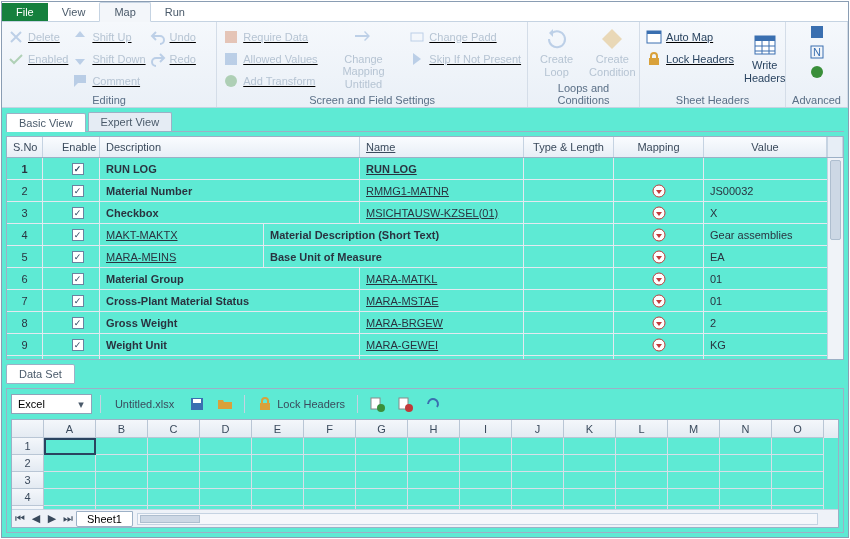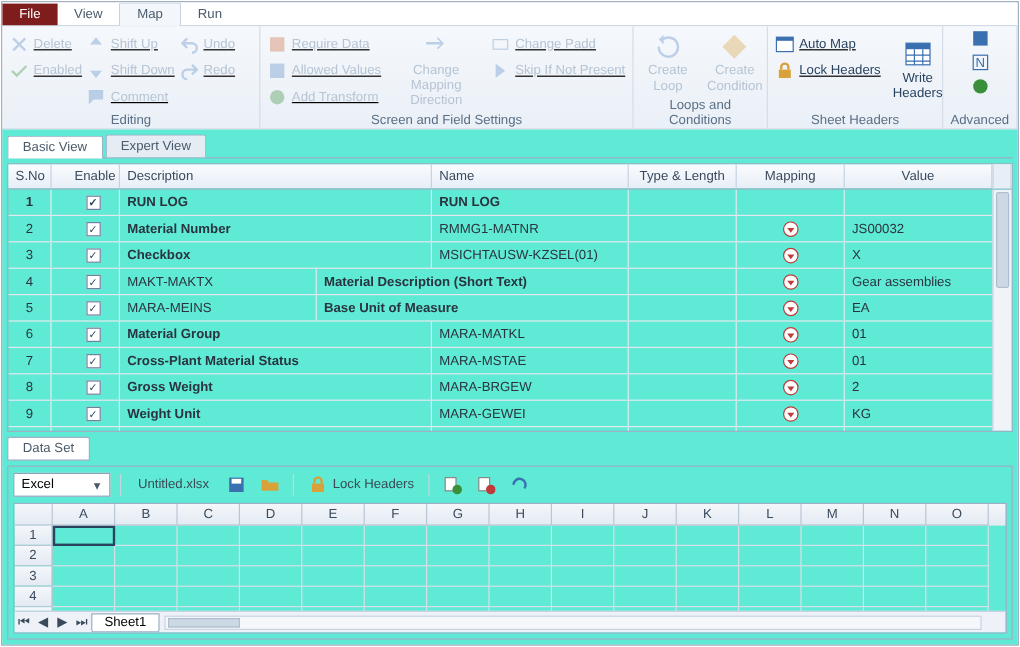--- a/index.html
+++ b/index.html
@@ -2,21 +2,21 @@
 <html><head>
 <meta charset="utf-8">
 <style>
   * { box-sizing: border-box; margin: 0; padding: 0; font-family: "Segoe UI", Tahoma, sans-serif; font-size: 11px; }
   html, body { width: 850px; height: 539px; background: #fff; overflow: hidden; }
   .app { border: 1px solid #8a9db3; width: 848px; height: 537px; margin: 1px; display: flex; flex-direction: column; background: #fff; }
 
   
   .tabs { height: 20px; display: flex; align-items: flex-end; background: #fff; border-bottom: 1px solid #c5d3e2; }
   .tab { padding: 3px 14px; color: #4a5a6a; cursor: pointer; }
-  .tab.file { background: #7f1d1d; color: #fff; }
+  .tab.file { background: #15803d; color: #fff; }
   .tab.inactive { }
   .tab.active { background: #f3f6fa; border: 1px solid #c5d3e2; border-bottom: 1px solid #f3f6fa; border-radius: 2px 2px 0 0; position: relative; top: 1px; }
 
   
   .ribbon { height: 86px; background: linear-gradient(#f5f8fc,#eaf0f7); display: flex; border-bottom: 1px solid #c5d3e2; }
   .group { border-right: 1px solid #d4dde8; display: flex; flex-direction: column; padding: 2px 6px 1px 6px; }
   .group-body { flex: 1; display: flex; align-items: center; gap: 4px; }
   .group-label { text-align: center; color: #5a6f86; padding-top: 1px; }
   .rcol { display: flex; flex-direction: column; justify-content: center; gap: 2px; text-decoration: underline; }
   .rrow { display: flex; align-items: center; gap: 4px; color: #b6c4d3; height: 20px; white-space: nowrap; }
@@ -35,21 +35,21 @@
   .vtab.active { background:#fff; position:relative; top:1px; }
 
   
   .grid-wrap { border:1px solid #9cb0c6; height:224px; display:flex; flex-direction:column; }
   .grid-head { display:flex; background:linear-gradient(#fafcff,#e7eef6); border-bottom:1px solid #9cb0c6; }
   .gh { border-right:1px solid #c5d3e2; padding:4px 6px; color:#3a4a5c; text-align:left; }
   .gh.center { text-align:center; }
   .c-sno   { width:36px; text-align:center;}
   .c-en    { width:44px; text-align:center;margin-left:13px;}
   .c-desc  { width:260px;}
-  .c-name  { width:164px;}
+  .c-name  { width:164px;text-decoration:underline;}
   .c-type  { width:90px; text-align:center;}
   .c-map   { width:90px; text-align:center;}
   .c-val   { flex:1;}
   .c-scroll{ width:16px; background:#e7eef6; border-left:1px solid #c5d3e2;}
   .grid-body { flex:1; overflow:hidden; position:relative;}
   .grow { display:flex; height:22px; border-bottom:1px solid #e4e9f0; align-items:center;}
   .gc { border-right:1px solid #e4e9f0; padding:0 6px; height:100%; display:flex; align-items:center; color:#2a3340; overflow:hidden; white-space:nowrap;}
   .gc.center { justify-content:center; }
   .grow:first-child .gc { font-weight:bold; }
   .desc-bold { font-weight:bold; }
@@ -203,21 +203,21 @@
               <span>Add Transform</span>
             </div>
         </div>
         <div class="bigbtn">
           <span class="ic big dim">
               <svg viewBox="0 0 24 24">
                 <path fill="#5a89c4" d="M4 8h12l-3-3 1-1 5 5-5 5-1-1 3-3H4z"></path>
               </svg>
             </span>
           <span style="white-space:pre-line">Change
-Mapping Direction</span>
+Mapping Untitled</span>
         </div>
         <div class="rcol">
           <div class="rrow">
               <span class="ic dim">
                 <svg viewBox="0 0 16 16">
                   <rect x="2" y="4" width="12" height="8" fill="none" stroke="#5a89c4"></rect>
                 </svg>
               </span>
               <span>Change Padd</span>
             </div>

